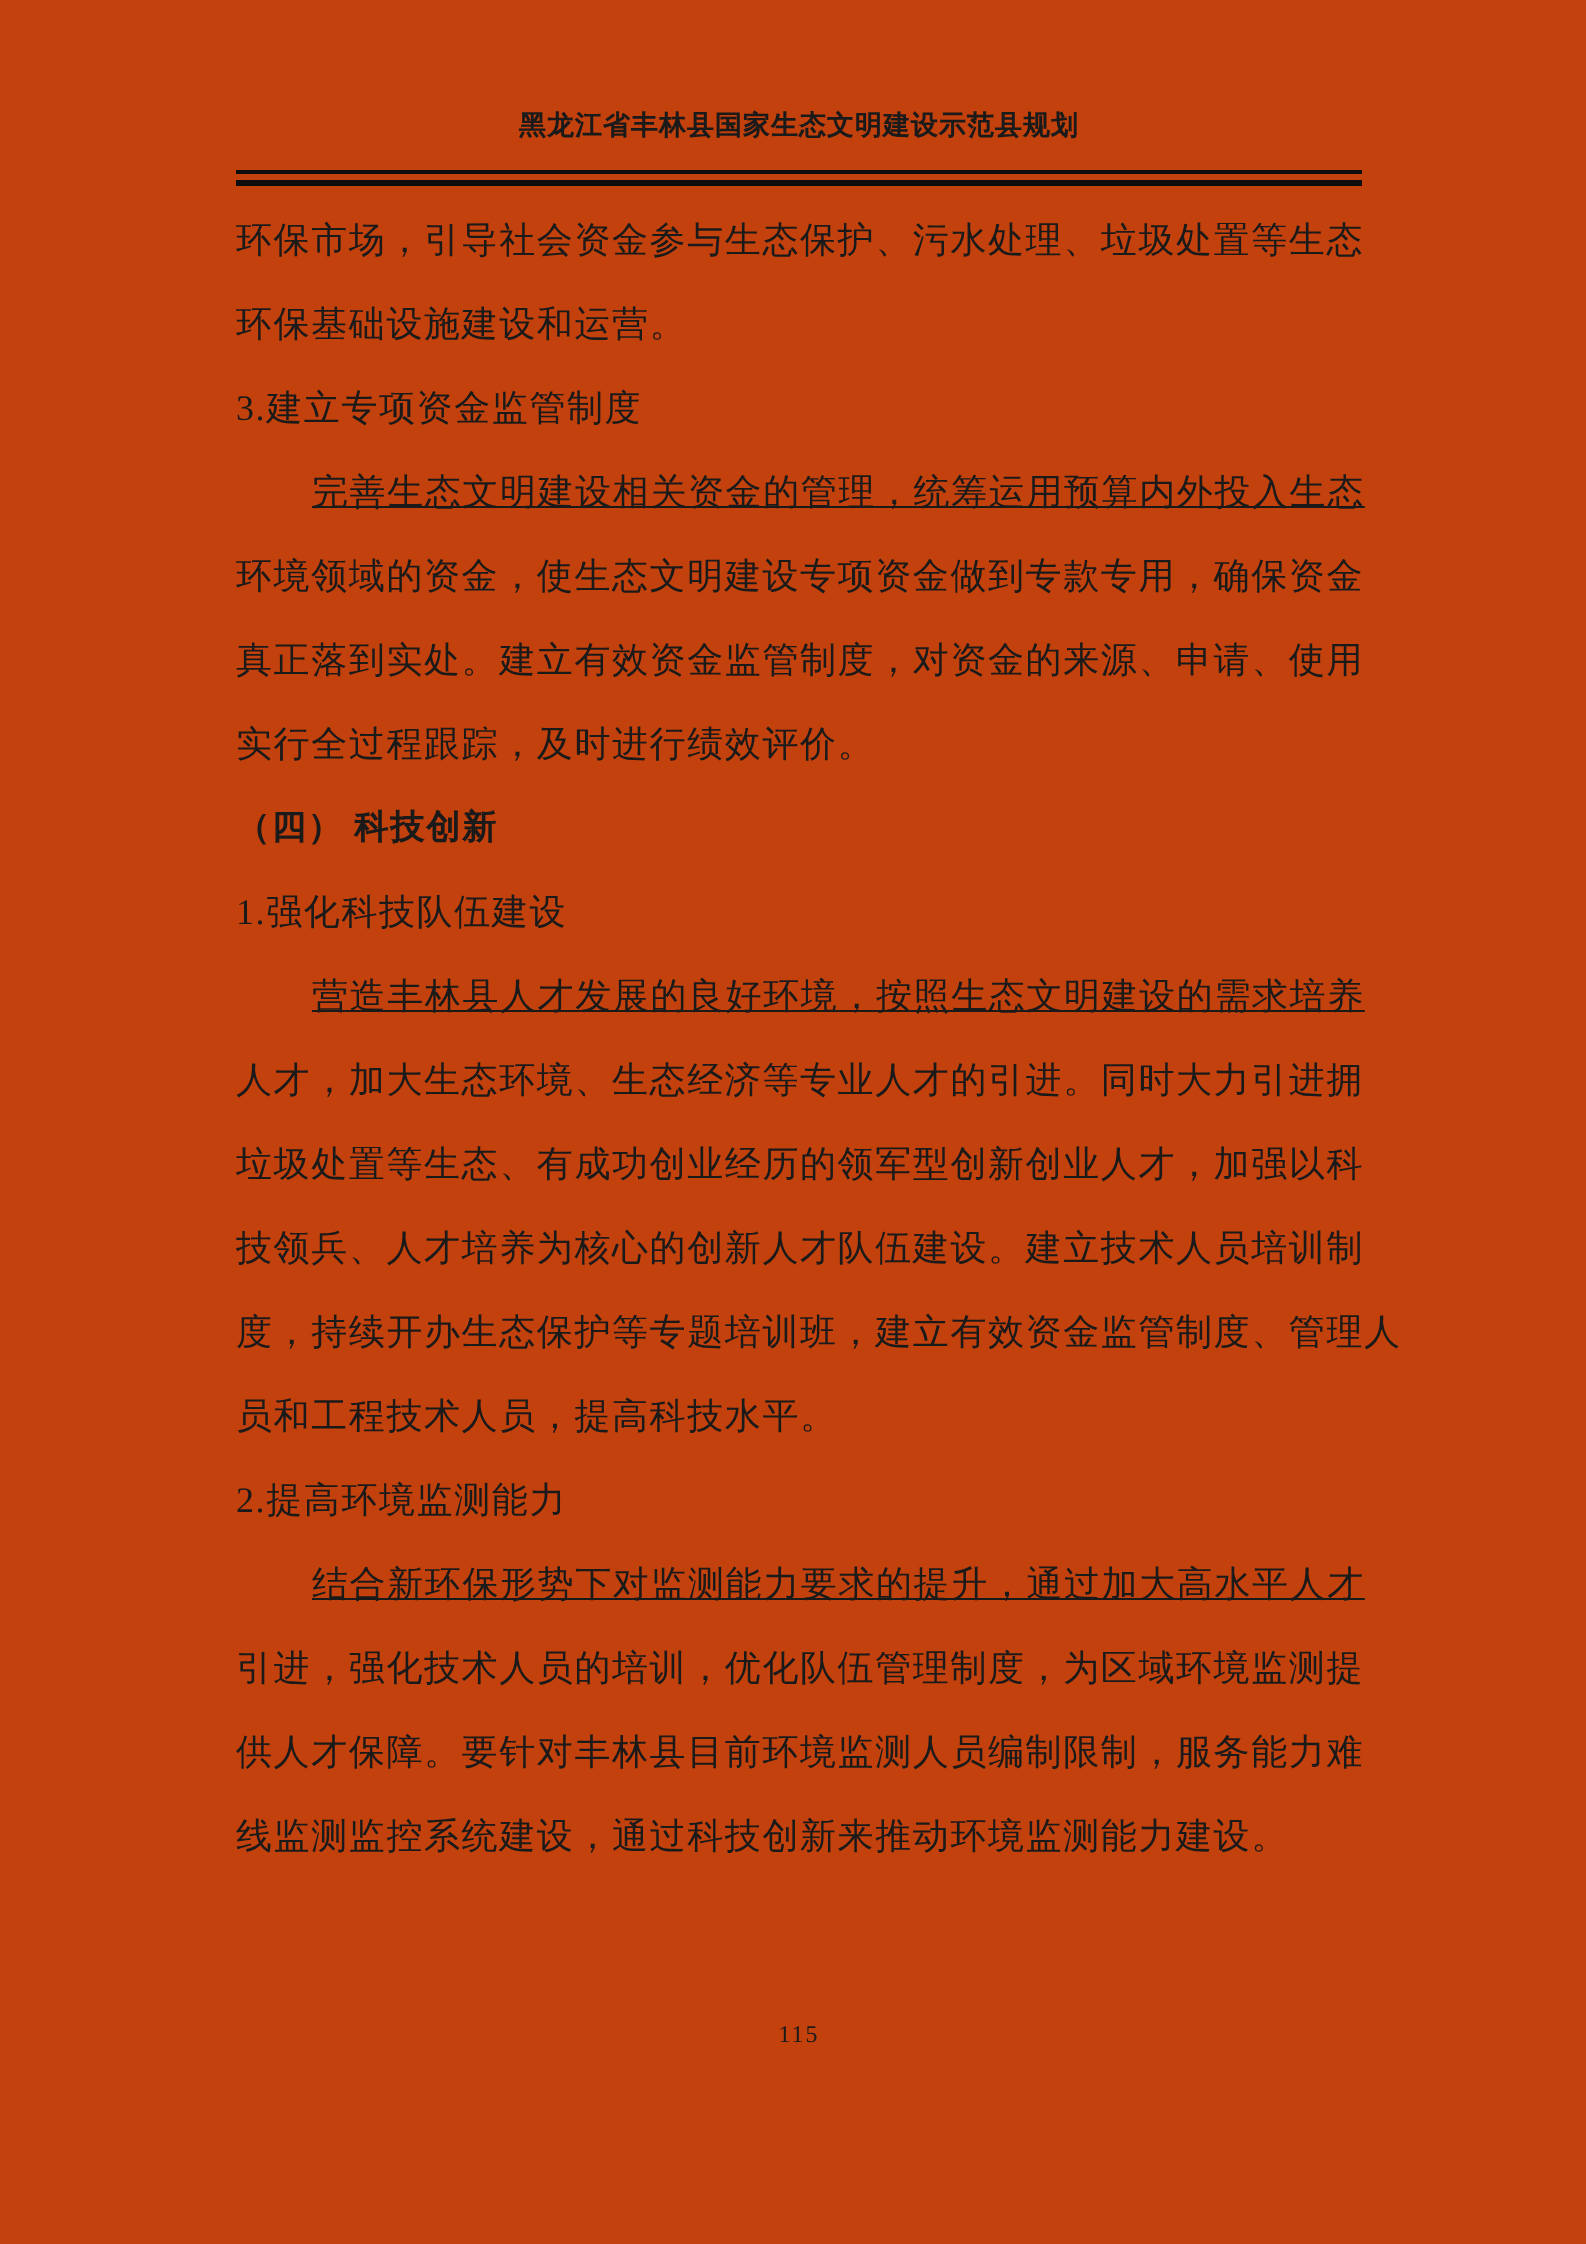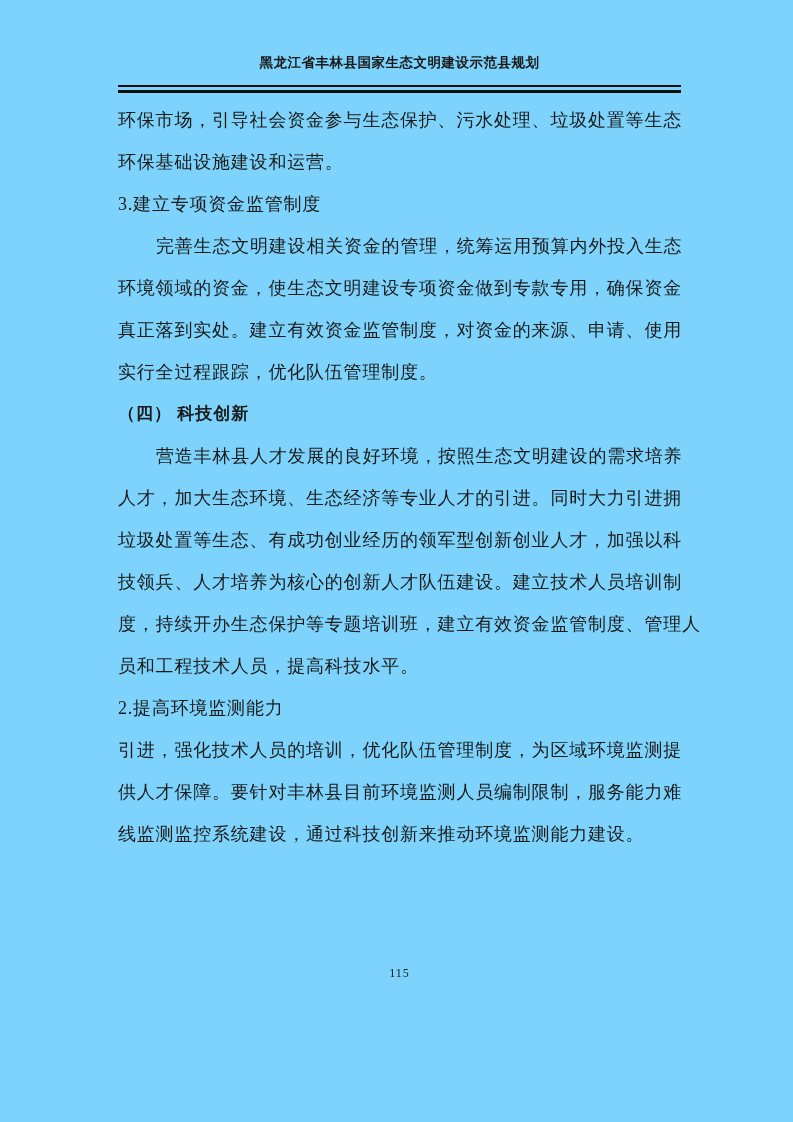--- a/index.html
+++ b/index.html
@@ -4,21 +4,21 @@
 <style>
   html, body {
     margin: 0;
     padding: 0;
     background: #ffffff;
   }
   .page {
     position: relative;
     width: 793px;
     height: 1122px;
-    background: #7dd3fc;
+    background: #c2410c;
     color: #1a1a1a;
     font-family: "Liberation Serif", "DejaVu Serif", serif;
     overflow: hidden;
   }
   
   .hdr-title {
     position: absolute;
     top: 48px;
     left: 118px;
     width: 563px;
@@ -47,32 +47,32 @@
     width: 566px;
     font-size: 18px;
     letter-spacing: 0.8px;
   }
   .ln {
     display: block;
     height: 42px;
     line-height: 42px;
     white-space: nowrap;
   }
-  .indent { padding-left: 38px; }
+  .indent { padding-left: 38px; text-decoration: underline; }
   .h-num  { font-size: 18px; }
   .h-bold {
     font-weight: bold;
     font-size: 17px;
     letter-spacing: 1px;
   }
   .para { margin: 0; padding: 0; }
   
   .ftr {
     position: absolute;
-    top: 960px;
+    top: 1004px;
     left: 118px;
     width: 563px;
     height: 26px;
     line-height: 26px;
     text-align: center;
     font-size: 12px;
     letter-spacing: 1px;
   }
 </style>
 </head>
@@ -91,38 +91,40 @@
       <div class="ln">环保市场，引导社会资金参与生态保护、污水处理、垃圾处置等生态</div>
       <div class="ln">环保基础设施建设和运营。</div>
     </div>
 
     <div class="ln h-num">3.建立专项资金监管制度</div>
 
     <div class="para">
       <div class="ln indent">完善生态文明建设相关资金的管理，统筹运用预算内外投入生态</div>
       <div class="ln">环境领域的资金，使生态文明建设专项资金做到专款专用，确保资金</div>
       <div class="ln">真正落到实处。建立有效资金监管制度，对资金的来源、申请、使用</div>
-      <div class="ln">实行全过程跟踪，优化队伍管理制度。</div>
+      <div class="ln">实行全过程跟踪，及时进行绩效评价。</div>
     </div>
 
     <div class="ln h-bold">（四） 科技创新</div>
 
+    <div class="ln h-num">1.强化科技队伍建设</div>
 
     <div class="para">
       <div class="ln indent">营造丰林县人才发展的良好环境，按照生态文明建设的需求培养</div>
       <div class="ln">人才，加大生态环境、生态经济等专业人才的引进。同时大力引进拥</div>
       <div class="ln">垃圾处置等生态、有成功创业经历的领军型创新创业人才，加强以科</div>
       <div class="ln">技领兵、人才培养为核心的创新人才队伍建设。建立技术人员培训制</div>
       <div class="ln">度，持续开办生态保护等专题培训班，建立有效资金监管制度、管理人</div>
       <div class="ln">员和工程技术人员，提高科技水平。</div>
     </div>
 
     <div class="ln h-num">2.提高环境监测能力</div>
 
     <div class="para">
+      <div class="ln indent">结合新环保形势下对监测能力要求的提升，通过加大高水平人才</div>
       <div class="ln">引进，强化技术人员的培训，优化队伍管理制度，为区域环境监测提</div>
       <div class="ln">供人才保障。要针对丰林县目前环境监测人员编制限制，服务能力难</div>
       <div class="ln">线监测监控系统建设，通过科技创新来推动环境监测能力建设。</div>
     </div>
 
   </main>
 
   <footer class="ftr">
     <span>115</span>
   </footer>

